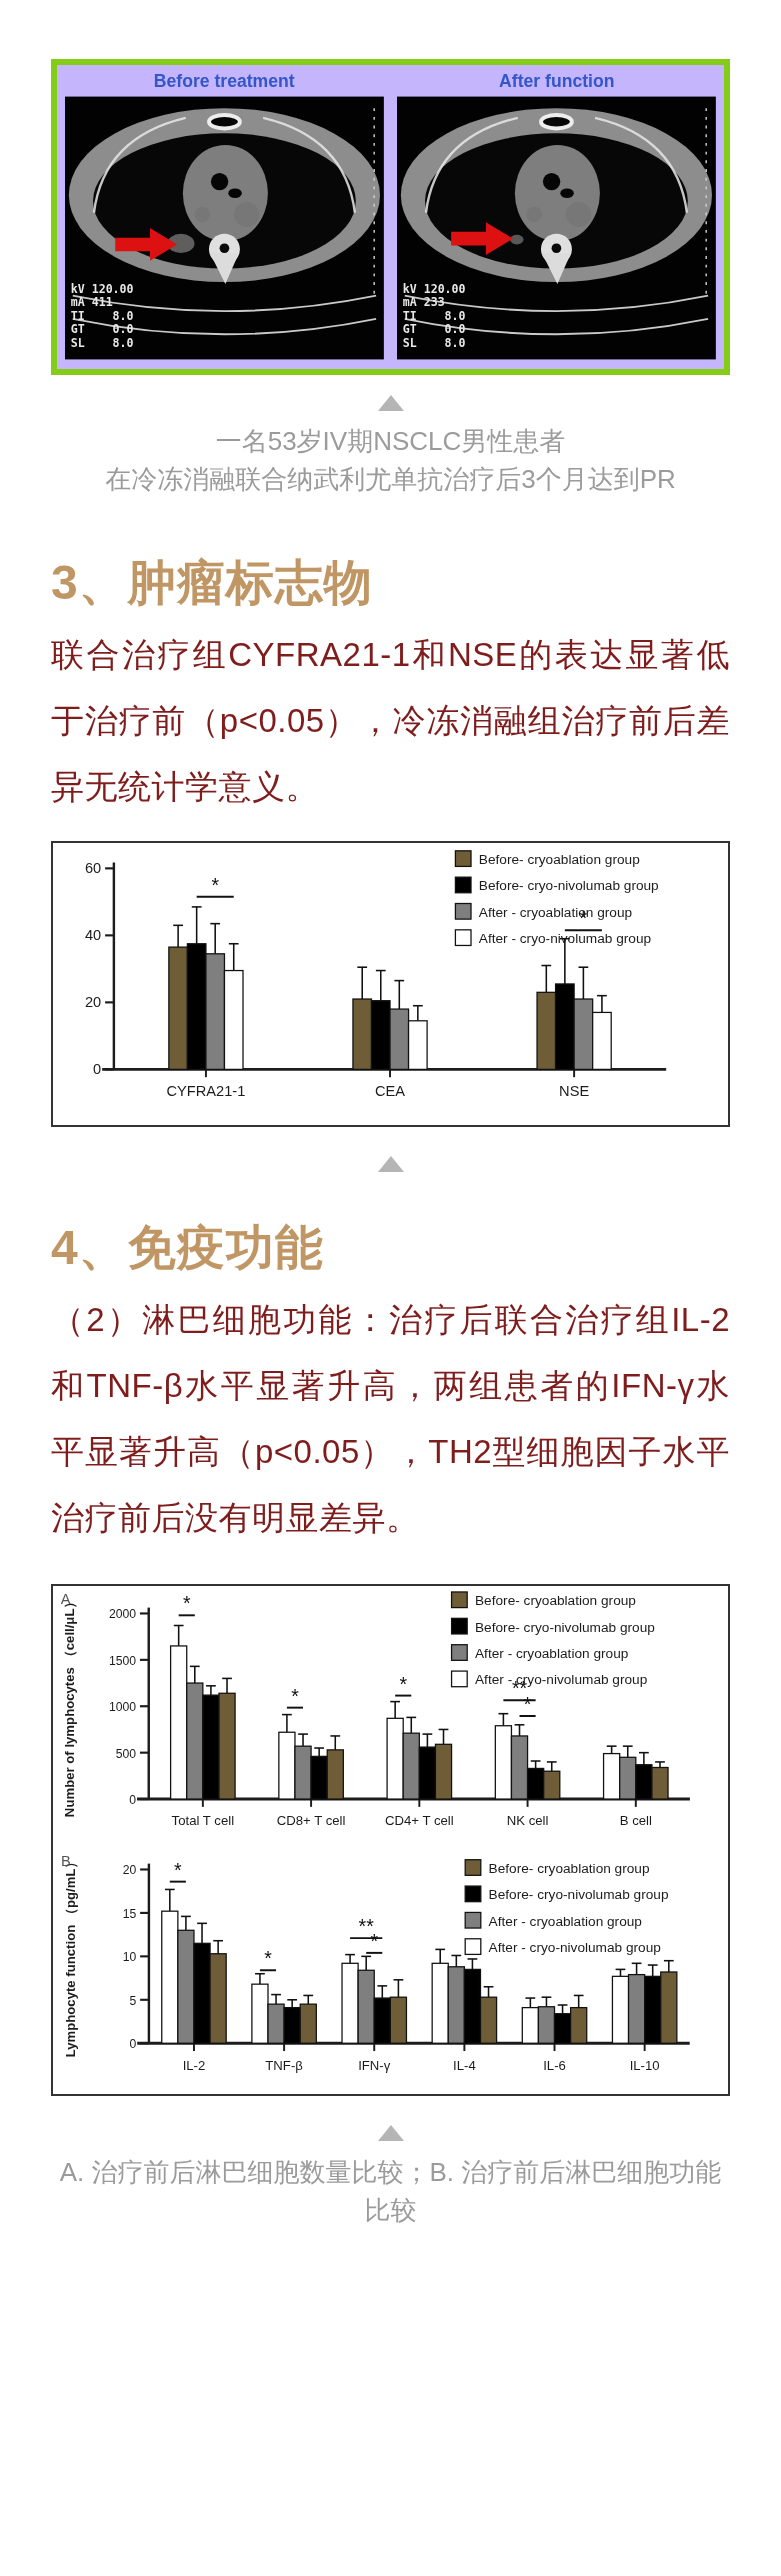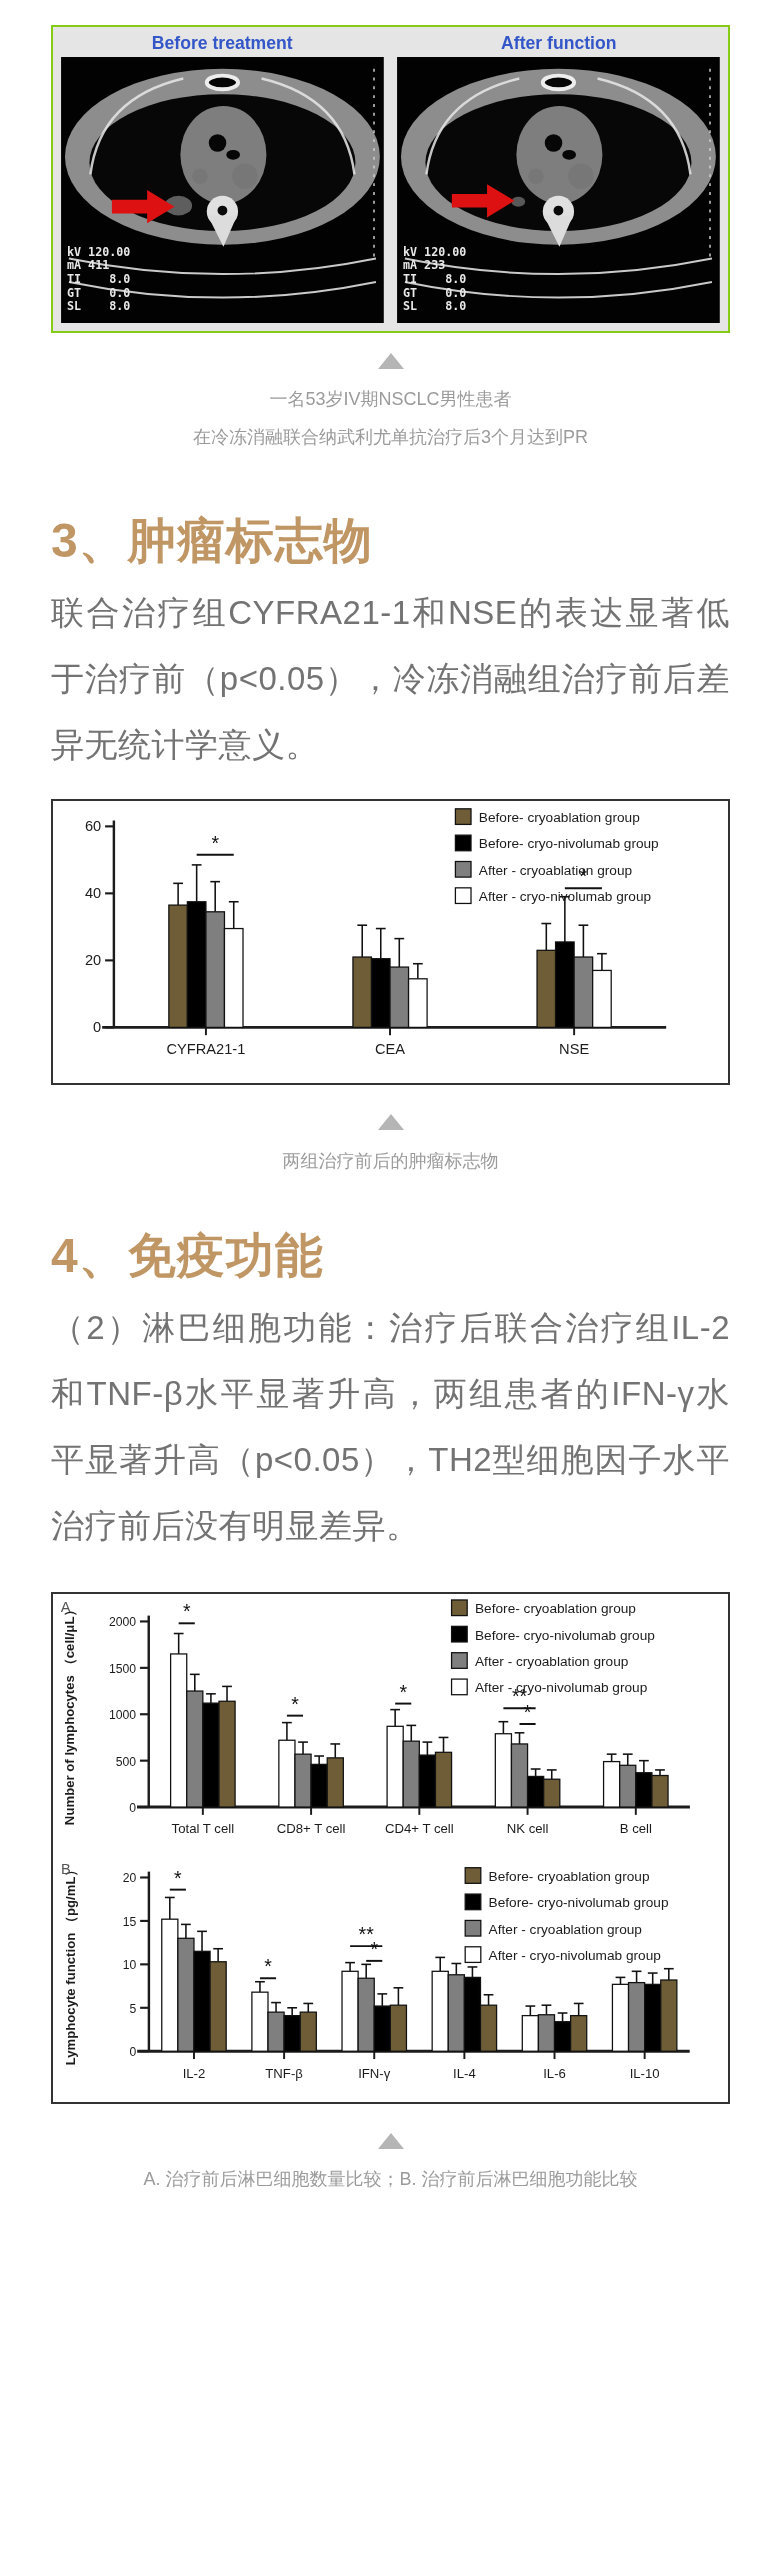--- a/index.html
+++ b/index.html
@@ -1,39 +1,39 @@
 <!DOCTYPE html>
 <html><head>
 <meta charset="utf-8">
 <style>
   html,body{margin:0;padding:0;background:#ffffff;}
   body{width:781px;font-family:"Liberation Sans","DejaVu Sans",sans-serif;color:#2f2f2f;}
   .page{padding:0 51px 9.8px 51px;}
 
   
-  .ct-figure{margin-top:25px;border:2px solid #84cc16;background:#e5e5e5;padding:5.9px 7.8px 7.8px 7.8px;}
+  .ct-figure{margin-top:59px;border:6px solid #84cc16;background:#c4b5fd;padding:5.9px 7.8px 7.8px 7.8px;}
   .ct-titles{display:flex;gap:13.7px;margin-bottom:2.9px;}
   .ct-title{flex:1;text-align:center;color:#3356c8;font-weight:bold;font-size:17.6px;line-height:21.5px;}
   .ct-row{display:flex;gap:13.7px;font-weight:bold;}
   .ct-row svg{display:block;flex:1;}
   .ct-overlay-text{font-family:"DejaVu Sans Mono","Liberation Mono",monospace;white-space:pre;}
 
   
   .tri{width:0;height:0;border-left:13.7px solid transparent;border-right:13.7px solid transparent;
        border-bottom:16.6px solid #b5b5b5;margin:19.5px auto 11.7px auto;}
 
   
-  .cap{text-align:center;color:#9b9b9b;font-size:18px;line-height:38px;}
+  .cap{text-align:center;color:#9b9b9b;font-size:26px;line-height:38px;}
 
   
   h2.section{color:#bf9664;font-size:48px;line-height:47px;font-weight:bold;margin:61px 0 15.6px 0;letter-spacing:1px;}
   h2.section.second{margin-top:52px;}
 
   
-  p.body-text{margin:0;font-size:33px;line-height:66px;text-align:justify;color:#737373;letter-spacing:0.5px;}
+  p.body-text{margin:0;font-size:33px;line-height:66px;text-align:justify;color:#7f1d1d;letter-spacing:0.5px;}
 
   
   .chart-box{border:2px solid #333;background:#fff;margin-top:21.5px;}
   .chart-box svg{display:block;}
   #chart2-box{margin-top:33px;}
   .fig-cap{margin-top:11.7px;}
   .bottom-cap{margin-bottom:23.4px;}
 </style>
 </head>
 <body>
@@ -176,21 +176,20 @@
         <rect x="412" y="35" width="16" height="16" fill="#000000" stroke="#111" stroke-width="1.3"></rect>
         <text x="436" y="48.5" font-size="14" fill="#1c1c1c">Before- cryo-nivolumab group</text>
         <rect x="412" y="62" width="16" height="16" fill="#7f7f7f" stroke="#111" stroke-width="1.3"></rect>
         <text x="436" y="75.5" font-size="14" fill="#1c1c1c">After - cryoablation  group</text>
         <rect x="412" y="89" width="16" height="16" fill="#ffffff" stroke="#111" stroke-width="1.3"></rect>
         <text x="436" y="102.5" font-size="14" fill="#1c1c1c">After - cryo-nivolumab group</text>
       </svg>
   </div>
 
   <div class="tri" style="margin-top:29px;"></div>
-  <div class="cap fig-cap">两组治疗前后的肿瘤标志物</div>
 
   <h2 class="section second">4、免疫功能</h2>
   <p class="body-text">（2）淋巴细胞功能：治疗后联合治疗组IL-2和TNF-β水平显著升高，两组患者的IFN-γ水平显著升高（p&lt;0.05），TH2型细胞因子水平治疗前后没有明显差异。</p>
 
   <div class="chart-box" id="chart2-box">
     <svg id="chart2A" width="676" height="262" viewBox="0 0 692 268" style="font-family: &quot;Liberation Sans&quot;, &quot;DejaVu Sans&quot;, sans-serif;">
         <line x1="98" y1="22" x2="98" y2="218" stroke="#1c1c1c" stroke-width="2.5"></line>
         <line x1="86" y1="218" x2="652" y2="218" stroke="#1c1c1c" stroke-width="3"></line>
         <line x1="89" y1="218" x2="98" y2="218" stroke="#1c1c1c" stroke-width="2.2"></line>
         <text x="85" y="223" text-anchor="end" font-size="12.5" fill="#1c1c1c">0</text>

